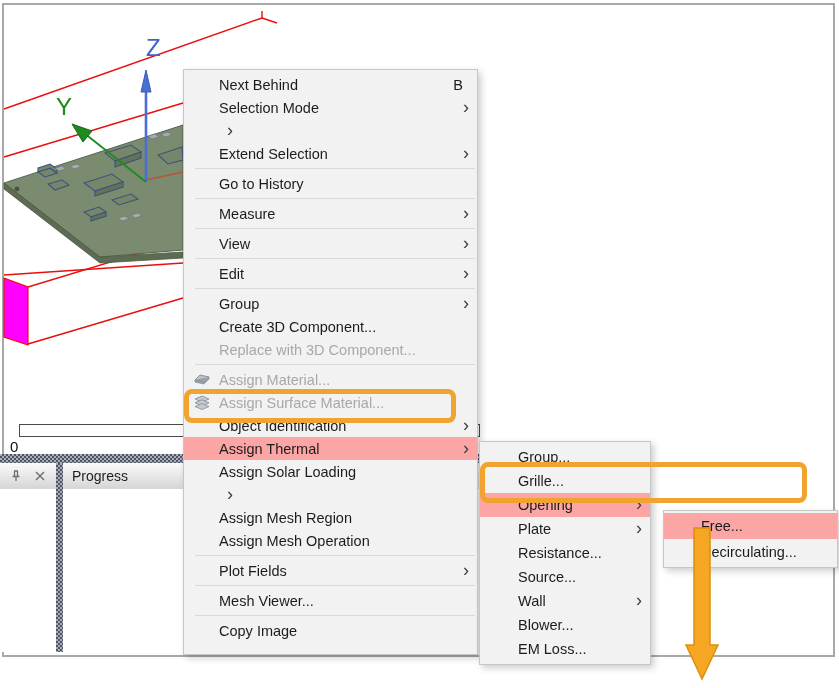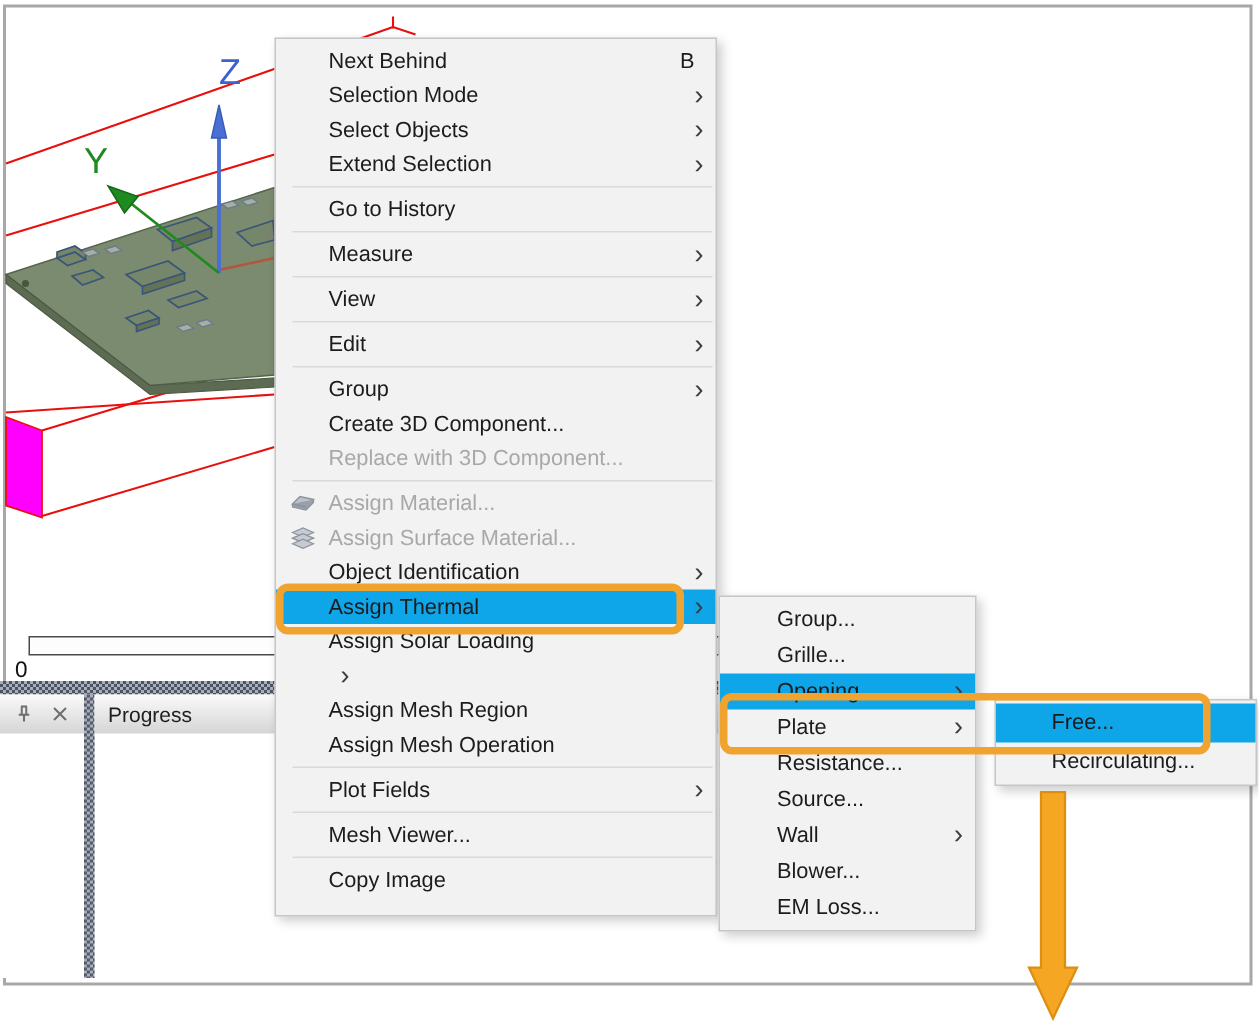--- a/index.html
+++ b/index.html
@@ -4,32 +4,32 @@
 <style>
   html,body{margin:0;padding:0;background:#ffffff;}
   #stage{position:relative;width:839px;height:688px;background:#fff;overflow:hidden;
          font-family:"Liberation Sans",sans-serif;-webkit-font-smoothing:antialiased;}
   #appwindow{position:absolute;left:2px;top:3px;width:829px;height:650px;
              border:2px solid #a8a8a8;background:#ffffff;}
   svg text{font-family:"Liberation Sans",sans-serif;}
 
   
   .menu{position:absolute;background:#f2f2f2;border:1px solid #c6c6c6;
-        box-shadow:3px 3px 7px rgba(0,0,0,.20);box-sizing:border-box;}
+        box-shadow:3px 3px 7px rgba(0,0,0,.20);box-sizing:border-box;margin-top:44px;}
   .mrow{display:flex;align-items:center;font-size:14.5px;color:#1c1c1c;white-space:nowrap;}
   .m1 .mrow{height:23px;}
   .m2 .mrow{height:24px;}
   .m3 .mrow{height:26px;}
   .micon{flex:0 0 35px;display:flex;align-items:center;justify-content:center;}
   .m2 .micon{flex-basis:38px;}
   .m3 .micon{flex-basis:37px;}
   .mlabel{flex:1 1 auto;}
   .shortcut{margin-right:14px;color:#1c1c1c;}
   .arrow{margin:0 8px 0 8px;color:#3c3c3c;font-size:18px;line-height:1;transform:translateY(-1px);}
-  .hl{background:#0ea5e9;}
+  .hl{background:#fca5a5;}
   .dis{color:#a8a8a8;}
   .sep{height:1px;background:#d9d9d9;margin:3px 2px 3px 11px;}
   .m1{left:183px;top:25px;width:295px;padding:3px 0 12px 0;z-index:10;}
   .m2{left:479px;top:397px;width:172px;padding:3px 0;z-index:11;}
   .m3{left:663px;top:466px;width:175px;padding:2px 0;z-index:12;}
 
   
   .obox{position:absolute;border:5px solid #f0a32e;border-radius:8px;z-index:20;}
   #obox1{left:184px;top:389px;width:262px;height:24px;}
   #obox2{left:480px;top:462px;width:317px;height:31px;}
@@ -143,21 +143,20 @@
         <span class="mlabel">Next Behind</span>
         <span class="shortcut">B</span>
       </div>
       <div class="mrow">
         <span class="micon"></span>
         <span class="mlabel">Selection Mode</span>
         <span class="arrow">›</span>
       </div>
       <div class="mrow">
         <span class="micon"></span>
-        <span class="mlabel">Select Objects</span>
         <span class="arrow">›</span>
       </div>
       <div class="mrow">
         <span class="micon"></span>
         <span class="mlabel">Extend Selection</span>
         <span class="arrow">›</span>
       </div>
       <div class="sep"></div>
       <div class="mrow">
         <span class="micon"></span>

